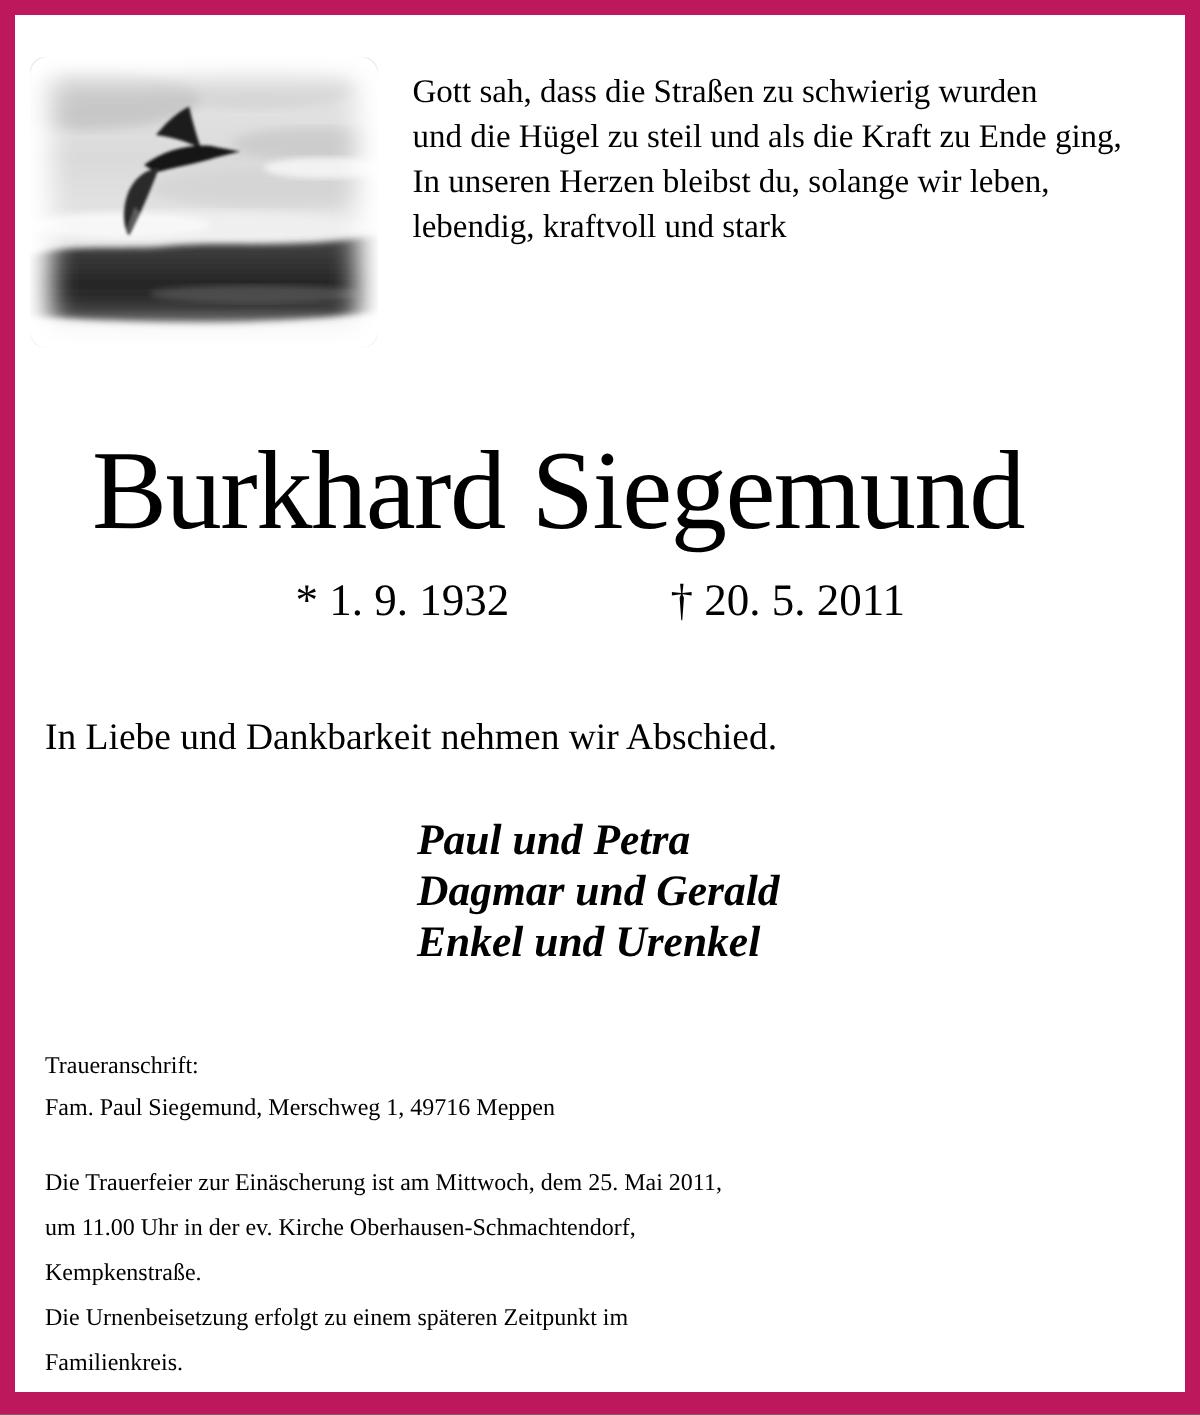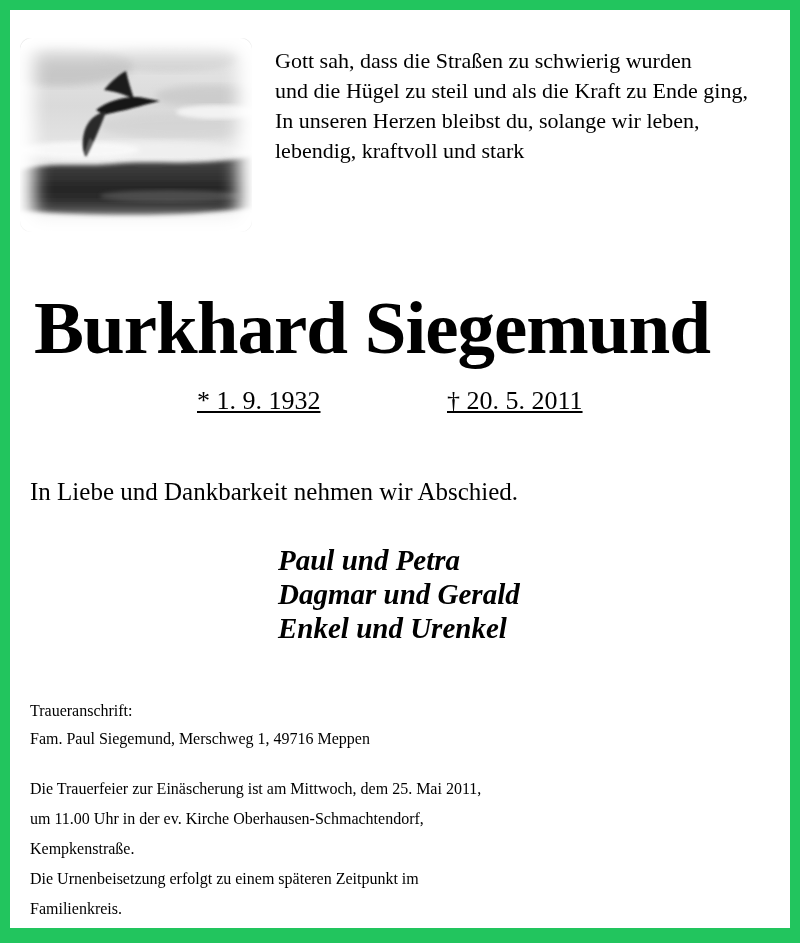--- a/index.html
+++ b/index.html
@@ -1,19 +1,19 @@
 <!DOCTYPE html>
 <html><head>
 <meta charset="utf-8">
 <style>
   html,body{margin:0;padding:0;background:#444;}
   .page{
     position:relative;
     width:800px;height:943px;
-    background:#22c55e;
+    background:#be185d;
     font-family:"Liberation Serif","DejaVu Serif",serif;
     color:#000;
     overflow:hidden;
   }
   .paper{
     position:absolute;left:10px;top:10px;width:780px;height:918px;
     background:#fff;
   }
   .abs{position:absolute;}
 
@@ -33,27 +33,27 @@
   
   .poem{
     left:275px;top:46px;width:500px;
     font-size:22px;line-height:30px;
     white-space:nowrap;
   }
 
   
   .deceased-name{
     left:10px;top:288px;width:724px;
-    font-size:75px;font-weight:bold;
+    font-size:75px;font-weight:normal;
     text-align:center;line-height:80px;
     letter-spacing:-1px;
     white-space:nowrap;
   }
 
-  .date{font-size:26px;line-height:30px;white-space:nowrap;text-decoration:underline;}
+  .date{font-size:30px;line-height:30px;white-space:nowrap;}
   .birth{left:197px;top:386px;}
   .death{left:447px;top:386px;}
 
   .farewell{
     left:30px;top:477px;
     font-size:25px;line-height:30px;white-space:nowrap;text-align:right;
   }
 
   .mourners{
     left:278px;top:543px;

